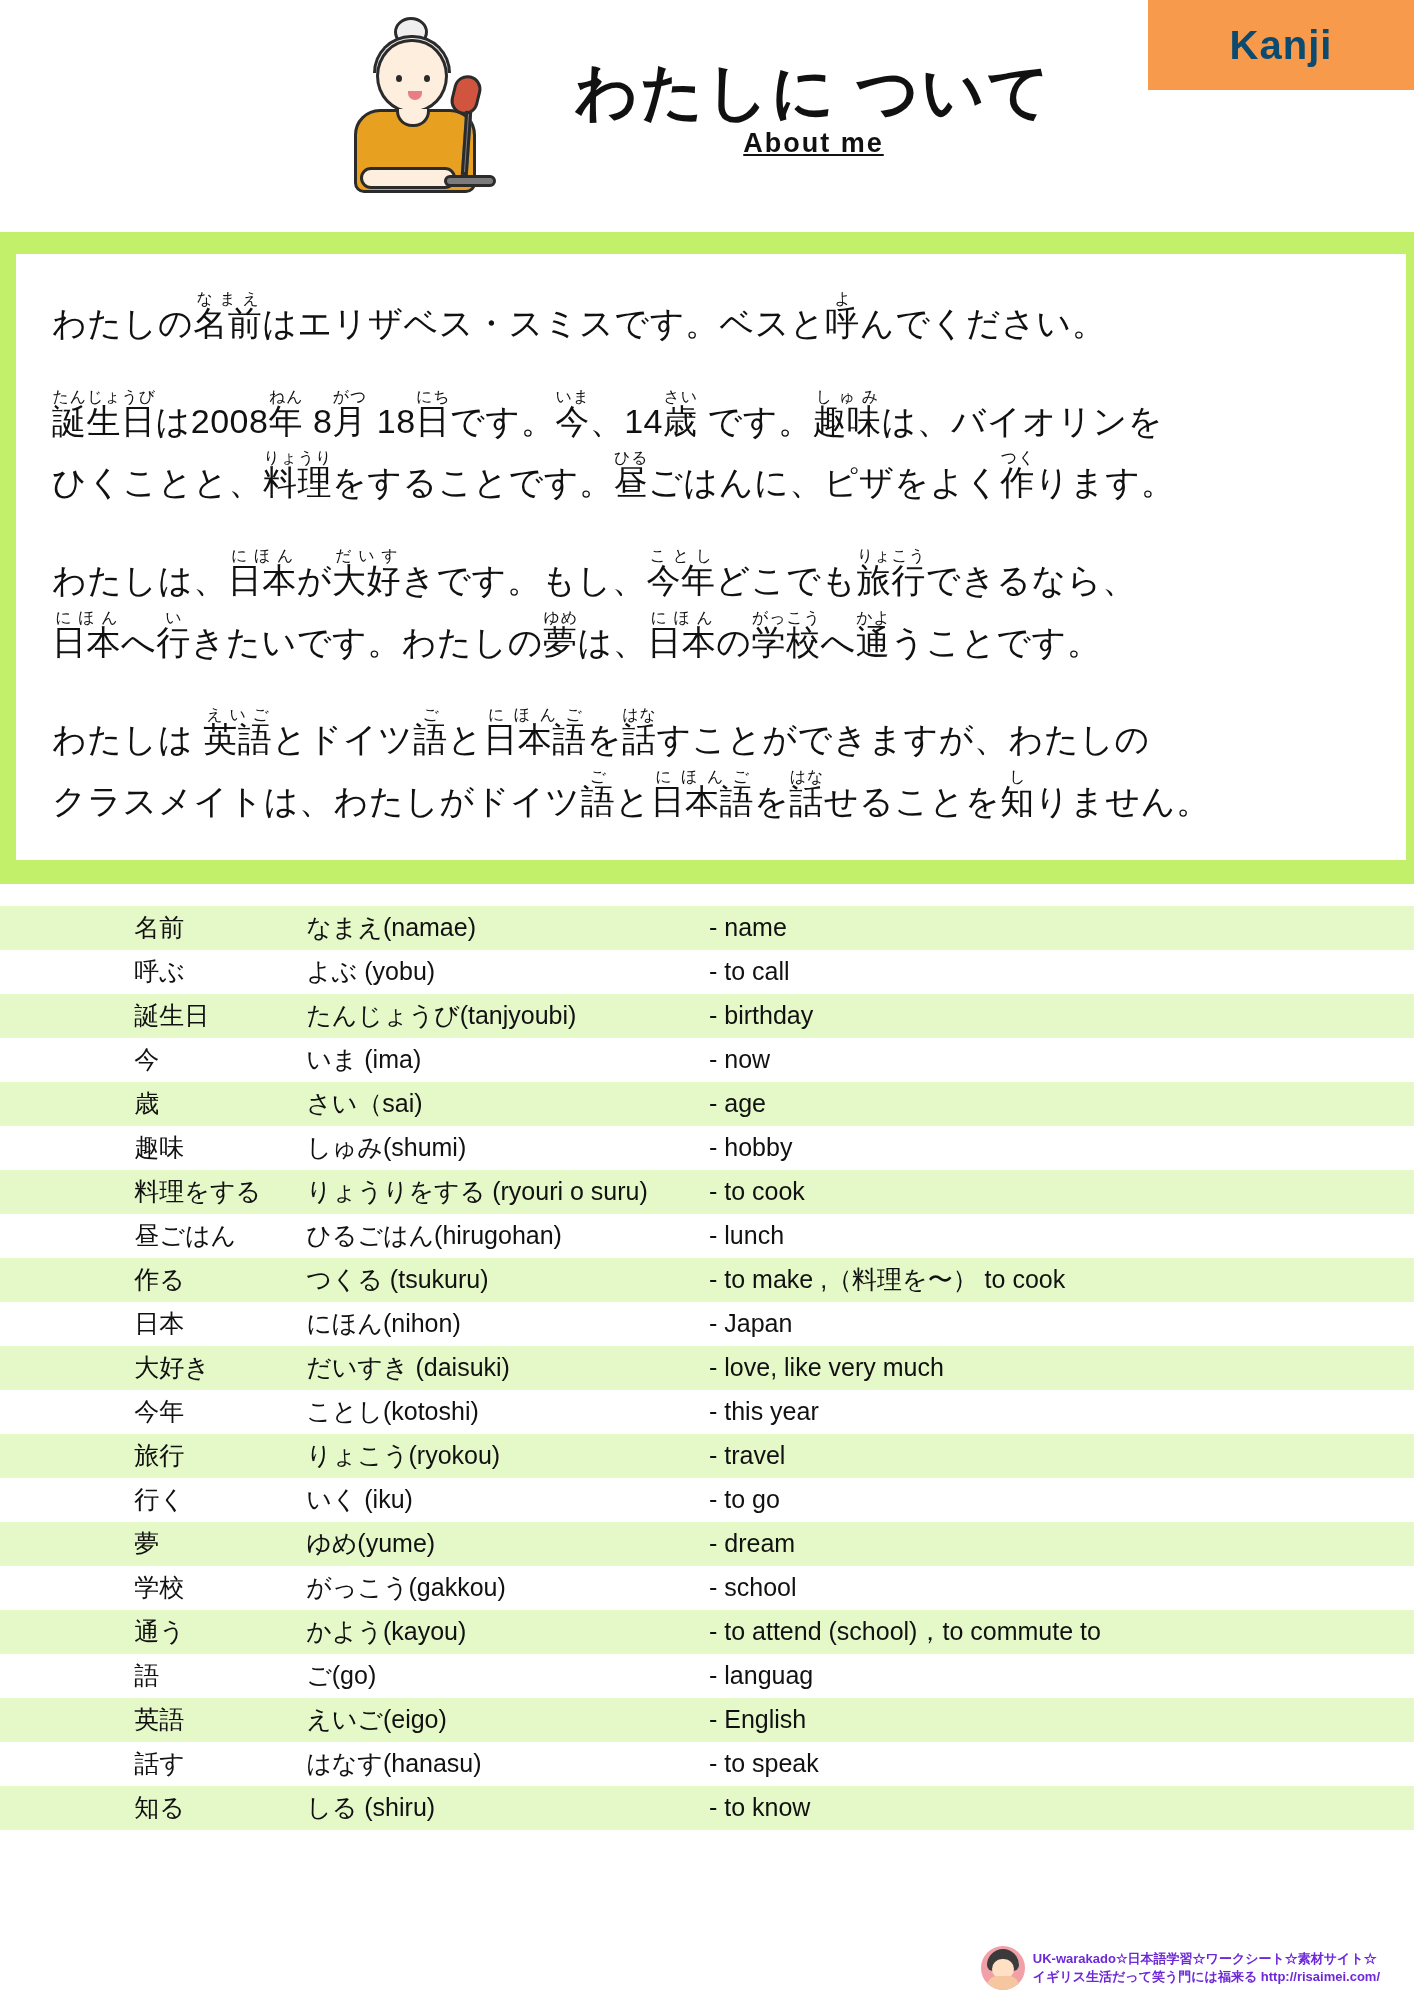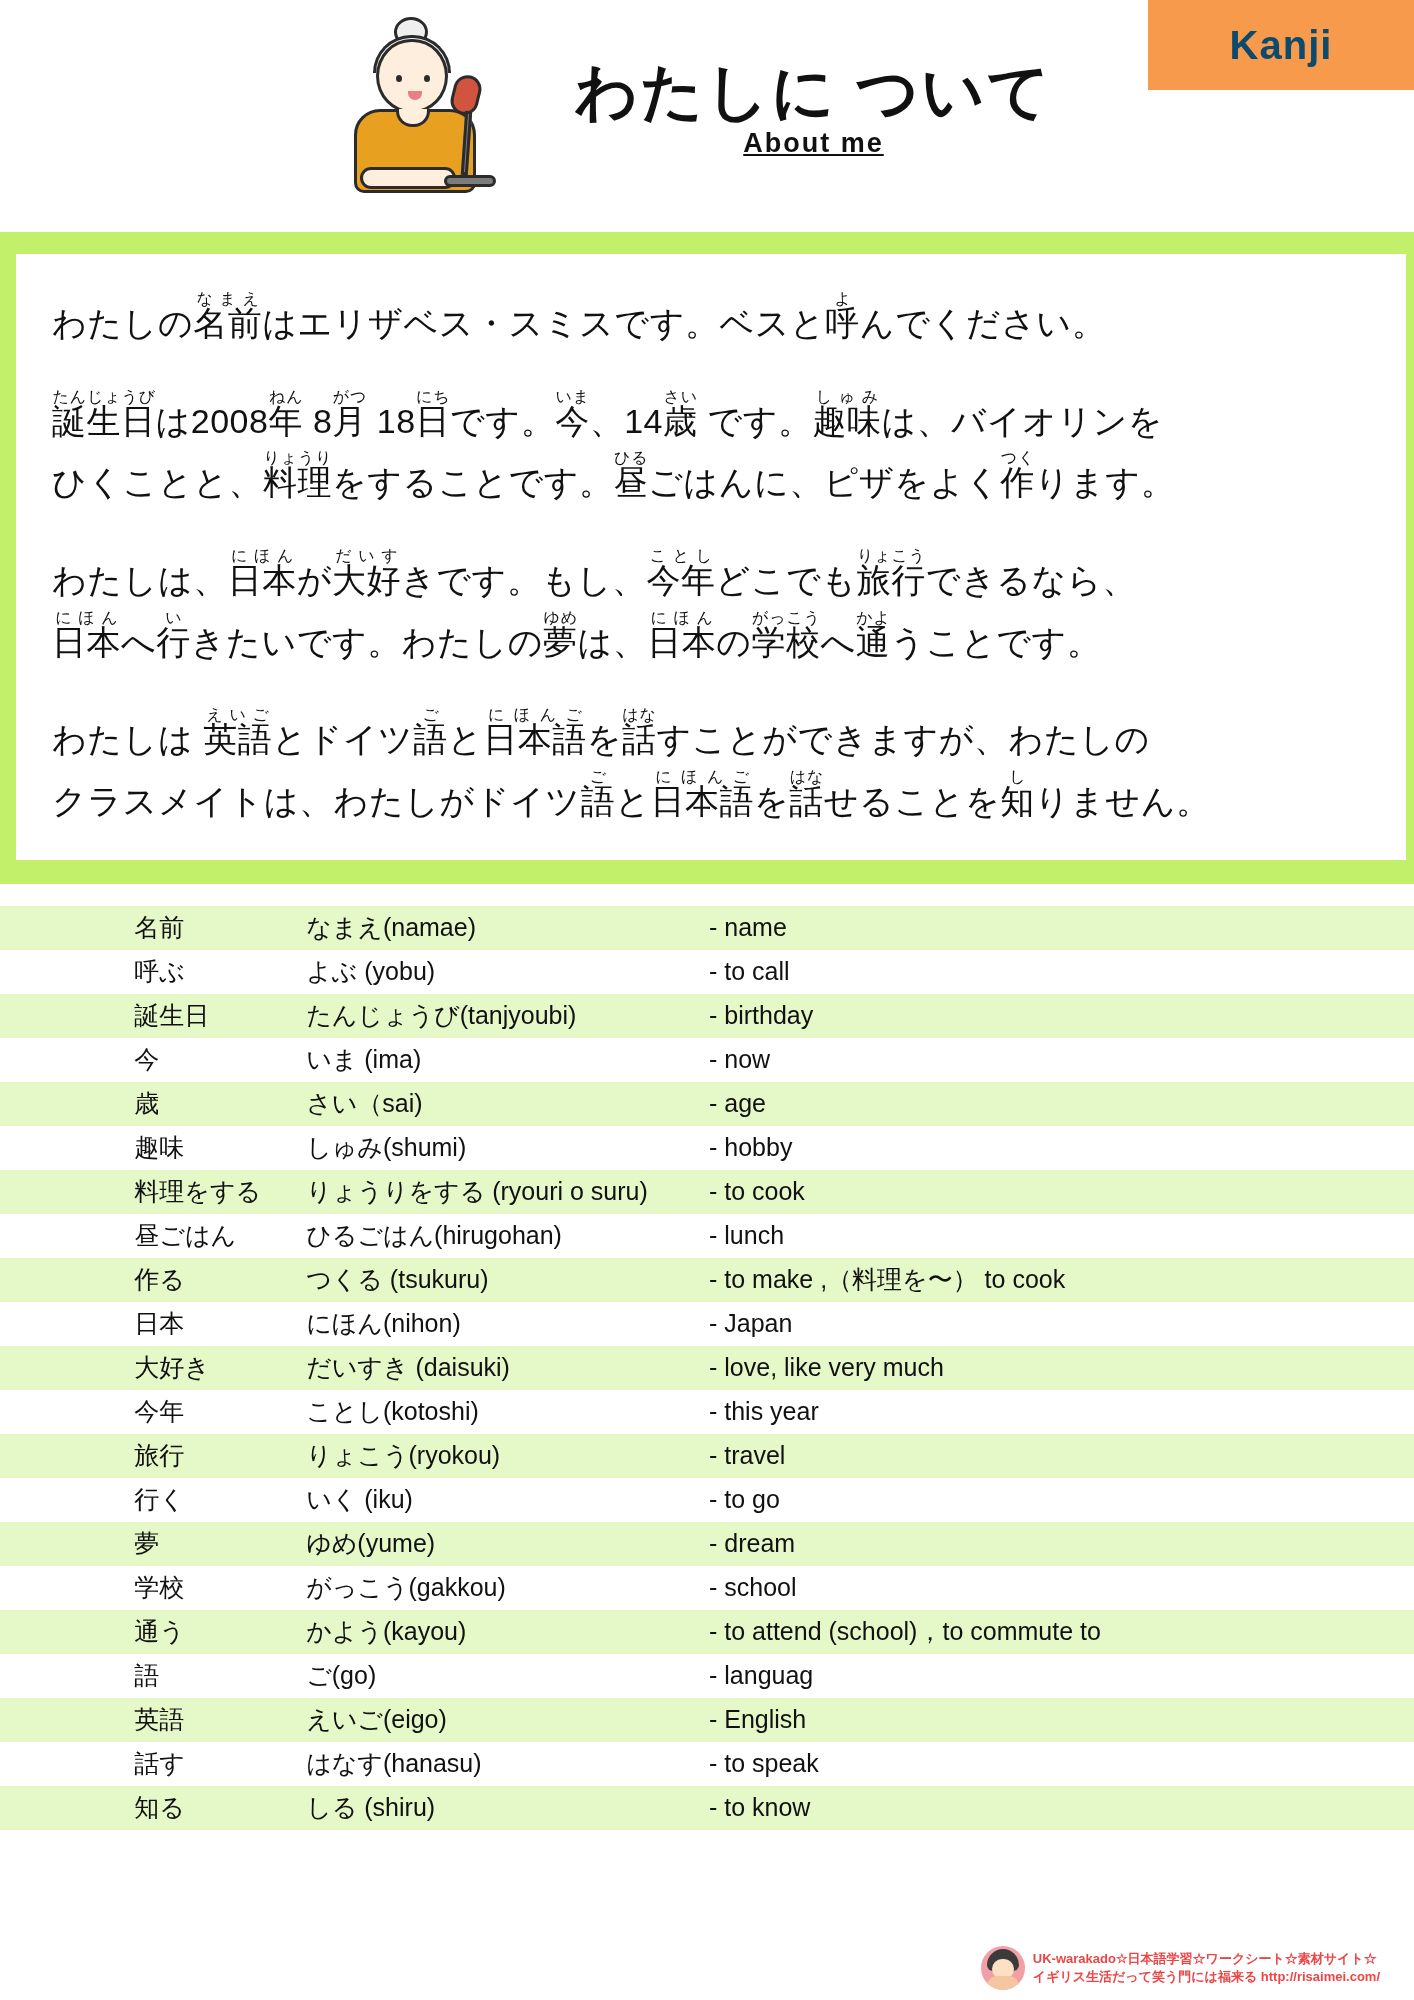--- a/index.html
+++ b/index.html
@@ -158,21 +158,21 @@
     background: #ffe0c4; border-radius: 11px;
   }
   .footer-avatar .body {
     position: absolute; left: 6px; bottom: 0; width: 32px; height: 14px;
     background: #f5c6a0; border-radius: 10px 10px 0 0;
   }
   .footer-text {
     font-size: 13px;
     line-height: 1.35;
     font-weight: bold;
-    color: #ef4444;
+    color: #6d28d9;
   }
 
   
   .illu-hairbun { position:absolute; left:62px; top:0px; width:34px; height:30px; background:#efefef; border-radius:50%; border:3px solid #2b2b2b; box-sizing:border-box;}
   .illu-head { position:absolute; left:44px; top:22px; width:72px; height:74px; background:#fdeede; border:3px solid #2b2b2b; border-radius:36px/38px; box-sizing:border-box;}
   .illu-hair { position:absolute; left:41px; top:18px; width:78px; height:38px; background:#efefef; border:3px solid #2b2b2b; border-bottom:none; border-radius:40px 40px 0 0; box-sizing:border-box;}
   .illu-eye  { position:absolute; width:6px; height:7px; background:#2b2b2b; border-radius:50%; top:58px;}
   .illu-eye.l{ left:64px;} .illu-eye.r{ left:92px;}
   .illu-mouth{ position:absolute; left:76px; top:74px; width:14px; height:9px; background:#e87e86; border-radius:0 0 8px 8px;}
   .illu-body { position:absolute; left:22px; top:92px; width:122px; height:84px; background:#e8a020; border:3px solid #2b2b2b; border-radius:26px 26px 10px 10px; box-sizing:border-box;}

